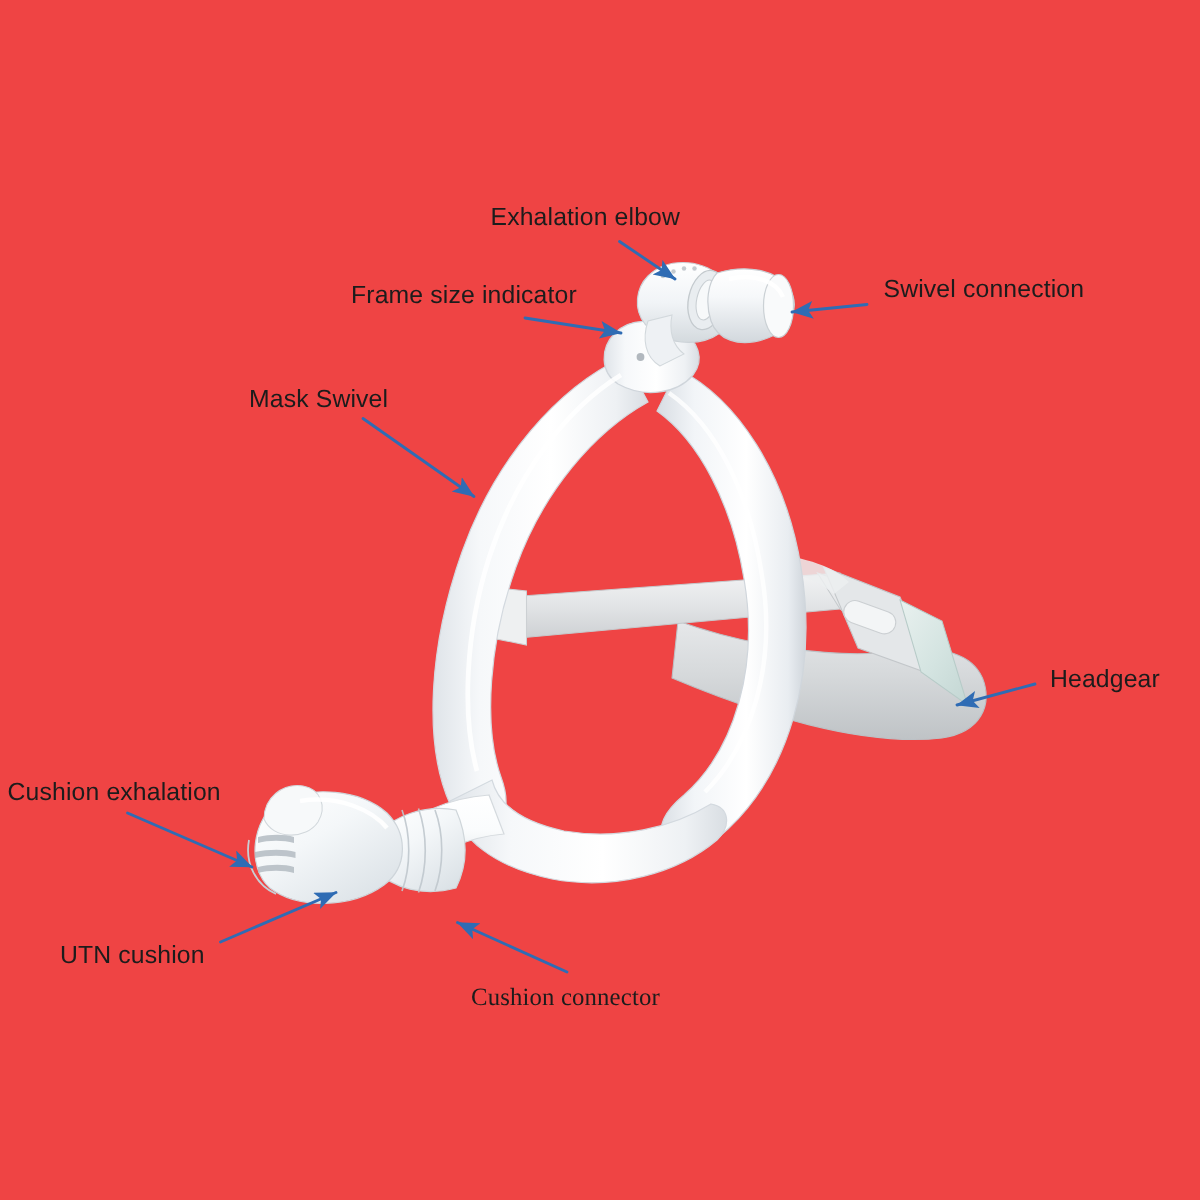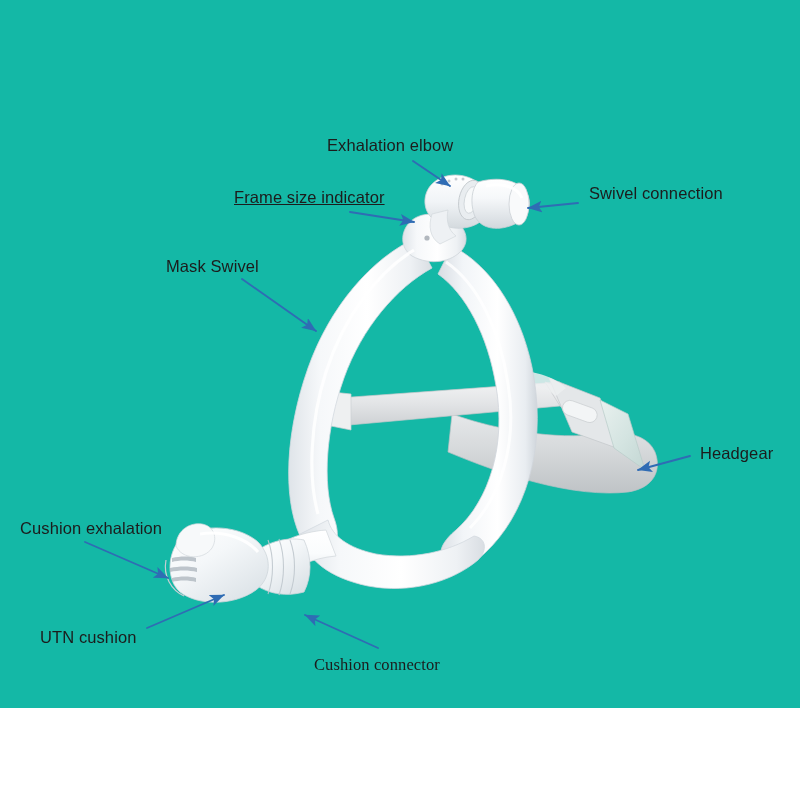--- a/index.html
+++ b/index.html
@@ -7,22 +7,22 @@
     margin: 0;
     padding: 0;
     background: #ffffff;
   }
   body {
     font-family: "Liberation Sans", sans-serif;
   }
   #stage {
     position: relative;
     width: 800px;
-    height: 708px;
-    background: #14b8a6;
+    height: 800px;
+    background: #ef4444;
     overflow: hidden;
   }
   #diagram-svg {
     position: absolute;
     left: 0;
     top: 0;
     width: 800px;
     height: 800px;
     display: block;
   }
@@ -233,22 +233,22 @@
         <line x1="242" y1="279" x2="316" y2="331" marker-end="url(#arrowHead)"></line>
         <line x1="690" y1="456" x2="638" y2="470" marker-end="url(#arrowHead)"></line>
         <line x1="85" y1="542" x2="168" y2="578" marker-end="url(#arrowHead)"></line>
         <line x1="147" y1="628" x2="224" y2="595" marker-end="url(#arrowHead)"></line>
         <line x1="378" y1="648" x2="305" y2="615" marker-end="url(#arrowHead)"></line>
       </g>
   </svg>
 
   <div id="label-layer">
       <div class="callout-label" style="left: 327px; top: 136px; color: rgb(28, 28, 28);">Exhalation elbow</div>
-      <div class="callout-label" style="left: 234px; top: 188px; color: rgb(28, 28, 28); text-decoration: underline;">Frame size indicator</div>
+      <div class="callout-label" style="left: 234px; top: 188px; color: rgb(28, 28, 28);">Frame size indicator</div>
       <div class="callout-label" style="left: 589px; top: 184px; color: rgb(28, 28, 28);">Swivel connection</div>
       <div class="callout-label" style="left: 166px; top: 257px; color: rgb(28, 28, 28);">Mask Swivel</div>
       <div class="callout-label" style="left: 700px; top: 444px; color: rgb(28, 28, 28);">Headgear</div>
-      <div class="callout-label" style="left: 20px; top: 519px; color: rgb(28, 28, 28);">Cushion exhalation</div>
+      <div class="callout-label" style="left: 5px; top: 519px; color: rgb(28, 28, 28);">Cushion exhalation</div>
       <div class="callout-label" style="left: 40px; top: 628px; color: rgb(28, 28, 28);">UTN cushion</div>
       <div class="callout-label" style="left: 314px; top: 655px; color: rgb(28, 28, 28); font-family: Liberation Serif, serif;">Cushion connector</div>
     </div>
 
 </div>
 
 </body></html>

